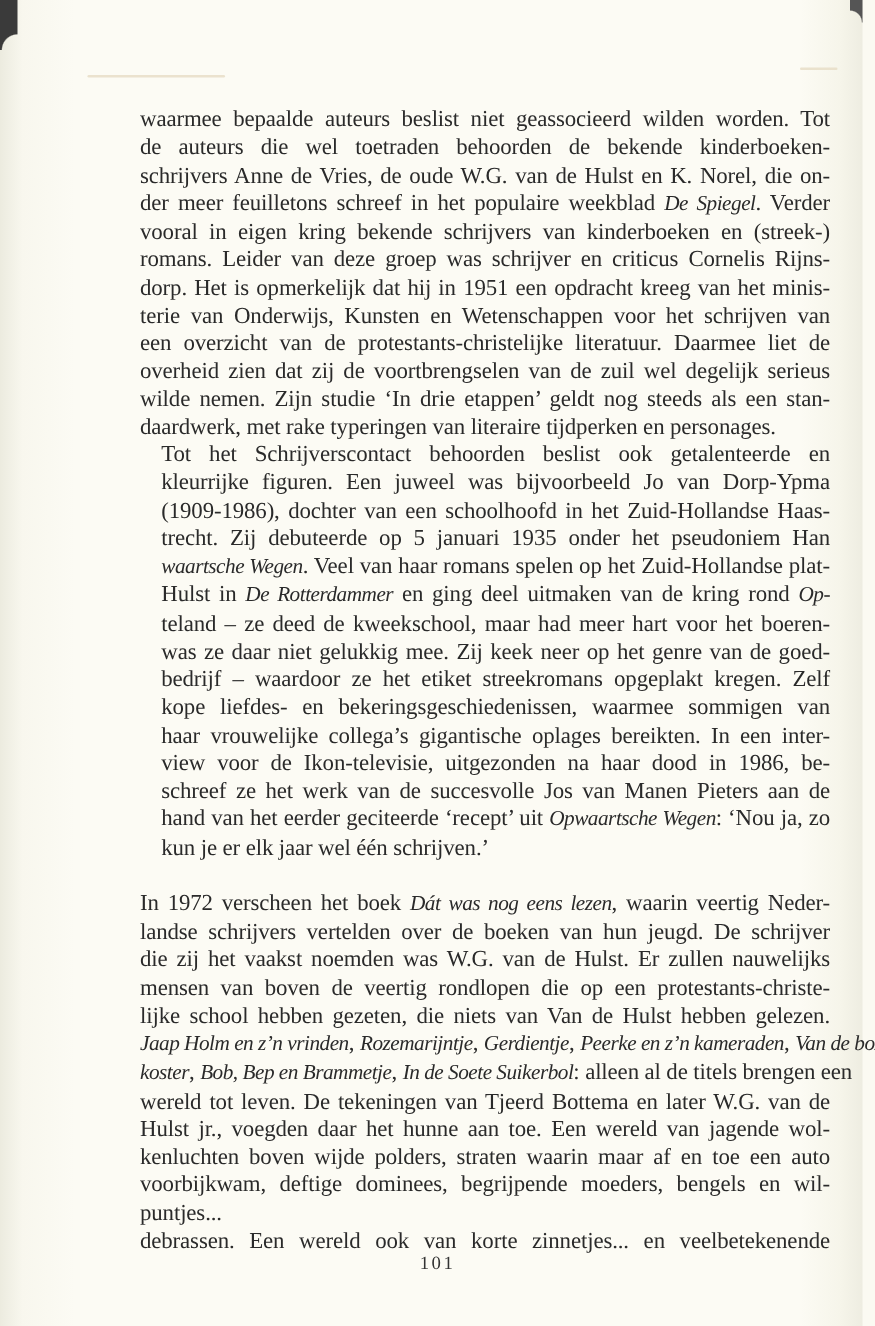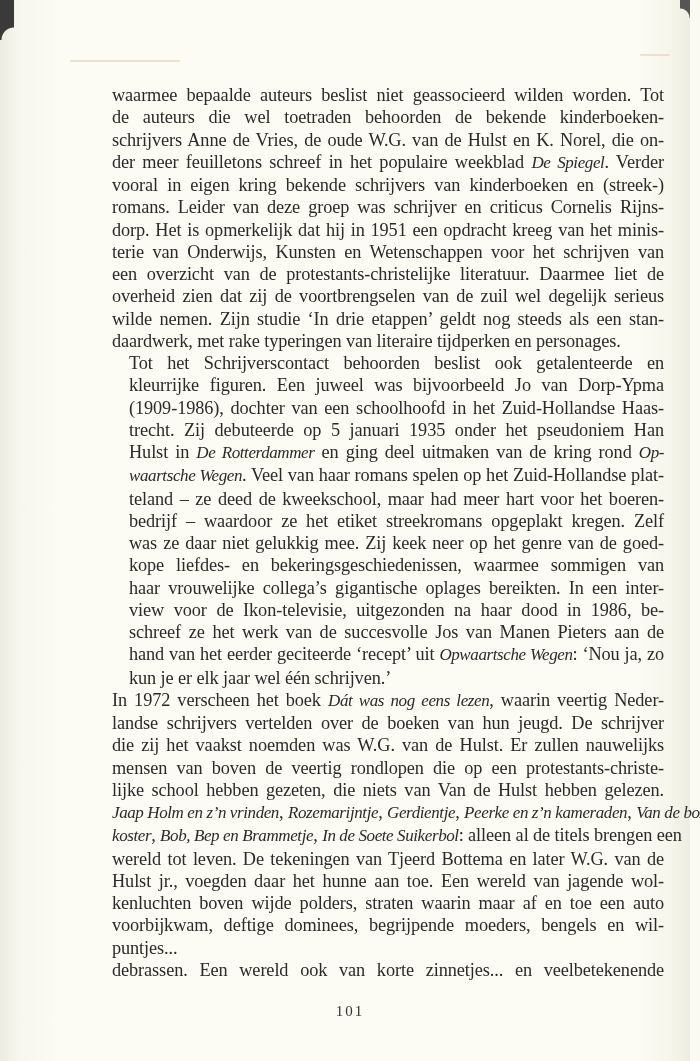--- a/index.html
+++ b/index.html
@@ -22,21 +22,21 @@
     background: radial-gradient(circle at 0% 100%, transparent 9px, #555 10px);
   }
   .smudge { position: absolute; height: 2px; background: #e6dcc4; border-radius: 2px; opacity: 0.8; }
   .text-block {
     position: absolute; left: 112px; top: 84px; width: 552px;
     font-size: 18.3px; line-height: 22.25px; color: #2a2a2a;
     text-align: justify; hyphens: manual; letter-spacing: -0.1px;
   }
   .text-block p { margin: 0; }
   .text-block p.indent { text-indent: 17px; }
-  .text-block p.section { }
+  .text-block p.section { margin-top: 22px; }
   .line { display: block; text-align-last: justify; white-space: nowrap; }
   .line.last { text-align-last: left; }
   em { font-size: 0.93em; letter-spacing: -0.4px; }
   .page-number {
     position: absolute; left: 0; width: 700px; top: 1003px;
     text-align: center; font-size: 15px; letter-spacing: 2px; color: #333;
   }
 </style>
 </head>
 <body>
@@ -60,25 +60,25 @@
         <span class="line">een overzicht van de protestants-christelijke literatuur. Daarmee liet de</span>
         <span class="line">overheid zien dat zij de voortbrengselen van de zuil wel degelijk serieus</span>
         <span class="line">wilde nemen. Zijn studie ‘In drie etappen’ geldt nog steeds als een stan-</span>
         <span class="line last">daardwerk, met rake typeringen van literaire tijdperken en personages.</span>
       </p>
     <p id="p2" class="indent">
         <span class="line">Tot het Schrijverscontact behoorden beslist ook getalenteerde en</span>
         <span class="line">kleurrijke figuren. Een juweel was bijvoorbeeld Jo van Dorp-Ypma</span>
         <span class="line">(1909-1986), dochter van een schoolhoofd in het Zuid-Hollandse Haas-</span>
         <span class="line">trecht. Zij debuteerde op 5 januari 1935 onder het pseudoniem Han</span>
+        <span class="line"><em>waartsche Wegen</em>. Veel van haar romans spelen op het Zuid-Hollandse plat-</span>
         <span class="line">Hulst in <em>De Rotterdammer</em> en ging deel uitmaken van de kring rond <em>Op-</em></span>
-        <span class="line"><em>waartsche Wegen</em>. Veel van haar romans spelen op het Zuid-Hollandse plat-</span>
         <span class="line">teland – ze deed de kweekschool, maar had meer hart voor het boeren-</span>
+        <span class="line">was ze daar niet gelukkig mee. Zij keek neer op het genre van de goed-</span>
         <span class="line">bedrijf – waardoor ze het etiket streekromans opgeplakt kregen. Zelf</span>
-        <span class="line">was ze daar niet gelukkig mee. Zij keek neer op het genre van de goed-</span>
         <span class="line">kope liefdes- en bekeringsgeschiedenissen, waarmee sommigen van</span>
         <span class="line">haar vrouwelijke collega’s gigantische oplages bereikten. In een inter-</span>
         <span class="line">view voor de Ikon-televisie, uitgezonden na haar dood in 1986, be-</span>
         <span class="line">schreef ze het werk van de succesvolle Jos van Manen Pieters aan de</span>
         <span class="line">hand van het eerder geciteerde ‘recept’ uit <em>Opwaartsche Wegen</em>: ‘Nou ja, zo</span>
         <span class="line last">kun je er elk jaar wel één schrijven.’</span>
       </p>
     <p id="p3" class="section">
         <span class="line">In 1972 verscheen het boek <em>Dát was nog eens lezen</em>, waarin veertig Neder-</span>
         <span class="line">landse schrijvers vertelden over de boeken van hun jeugd. De schrijver</span>

